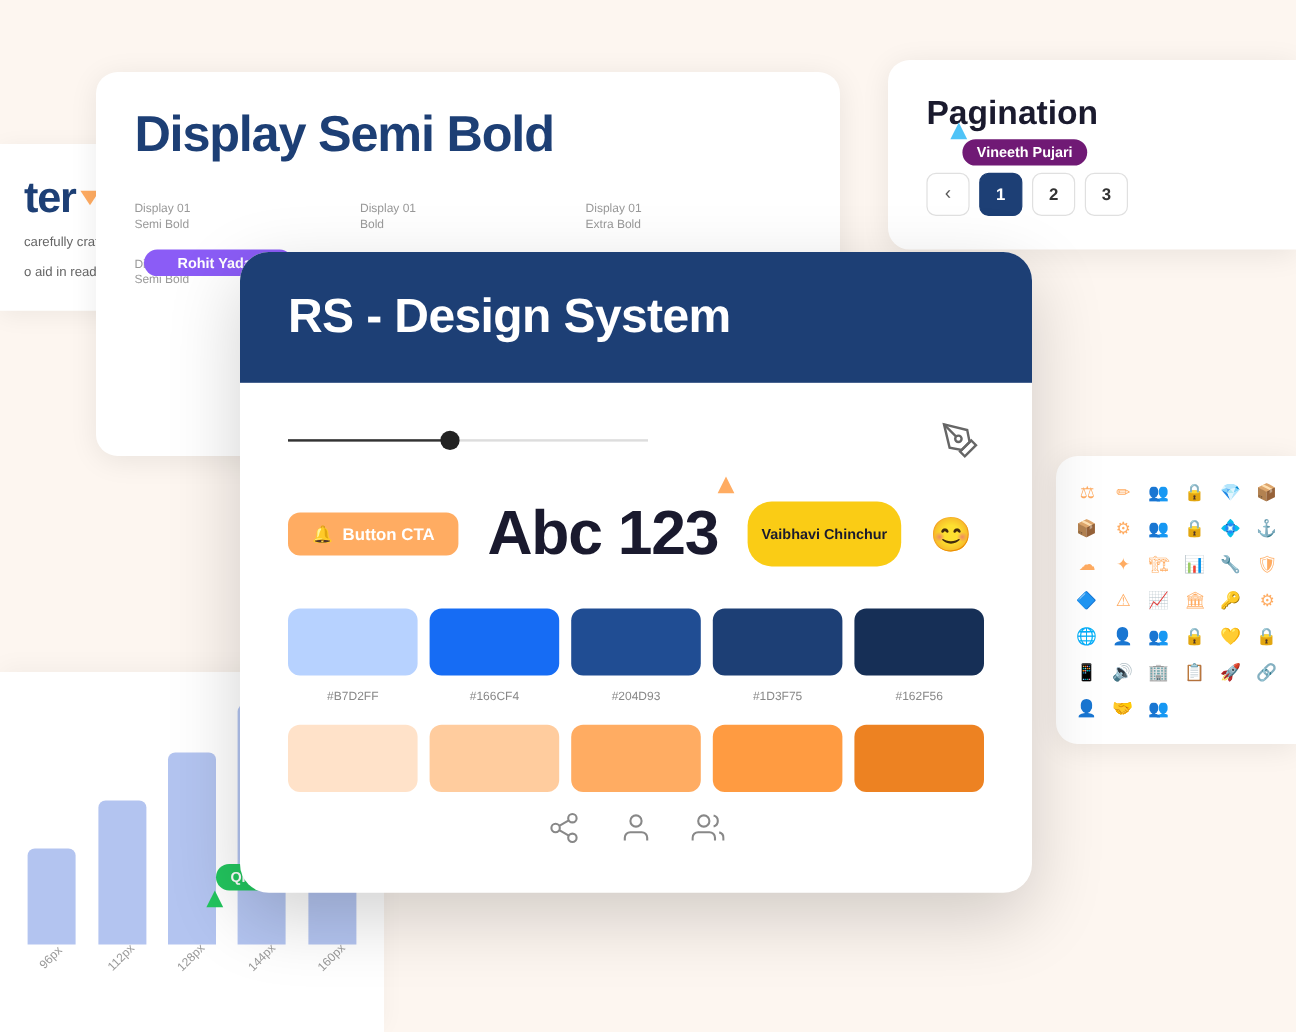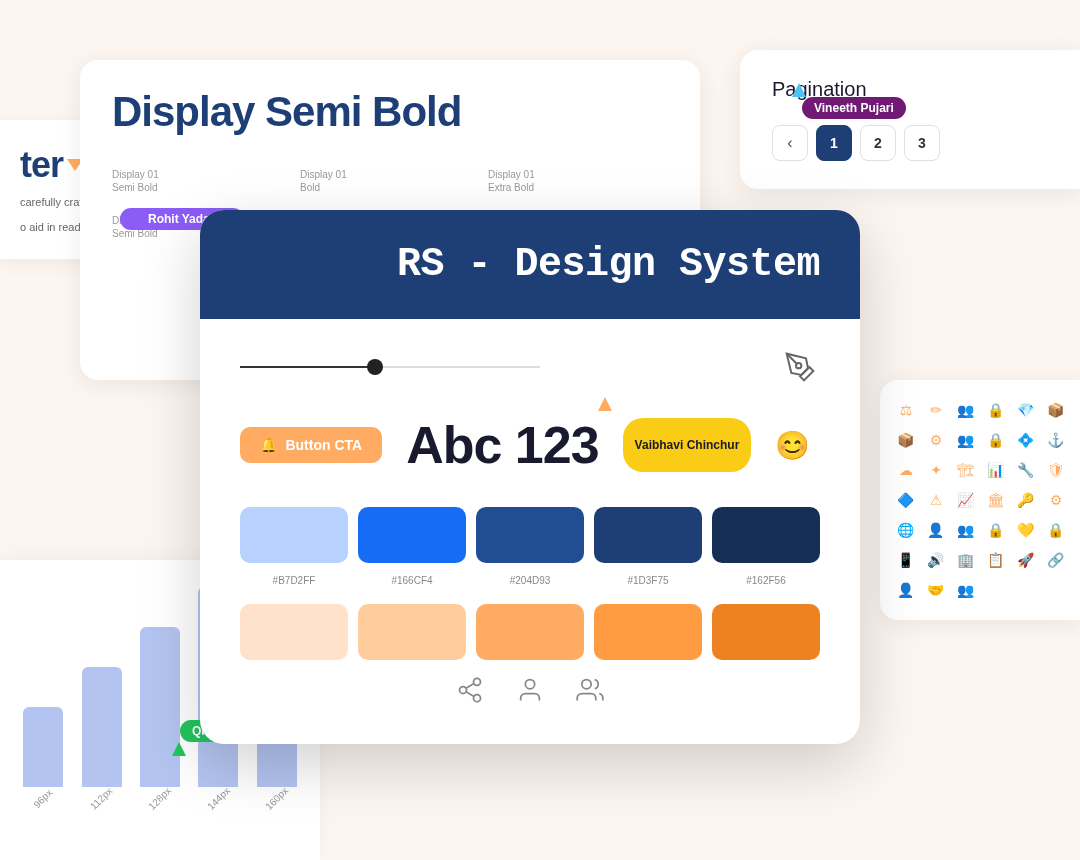--- a/index.html
+++ b/index.html
@@ -175,24 +175,24 @@
       right: 0;
       width: 340px;
       background: white;
       border-radius: 18px 0 0 18px;
       padding: 28px 32px;
       z-index: 1;
       box-shadow: 0 4px 24px rgba(0,0,0,0.08);
     }
 
     .pagination-title {
-      font-size: 20px;
-      font-weight: 400;
+      font-size: 28px;
+      font-weight: 700;
       color: #1a1a2e;
-      margin-bottom: 24px;
+      margin-bottom: 34px;
     }
 
     .pagination-controls {
       display: flex;
       align-items: center;
       gap: 8px;
       position: relative;
     }
 
     .page-arrow {
@@ -293,22 +293,21 @@
       background: white;
       border-radius: 24px;
       box-shadow: 0 20px 60px rgba(0,0,0,0.18);
       z-index: 10;
       overflow: hidden;
     }
 
     .modal-header {
       background: #1D3F75;
       padding: 32px 40px;
-      text-align: right;
-      font-family: Liberation Mono, monospace;
+      text-align: left;
     }
 
     .modal-title {
       font-size: 40px;
       font-weight: 800;
       color: white;
       letter-spacing: -0.5px;
     }
 
     .modal-body {

